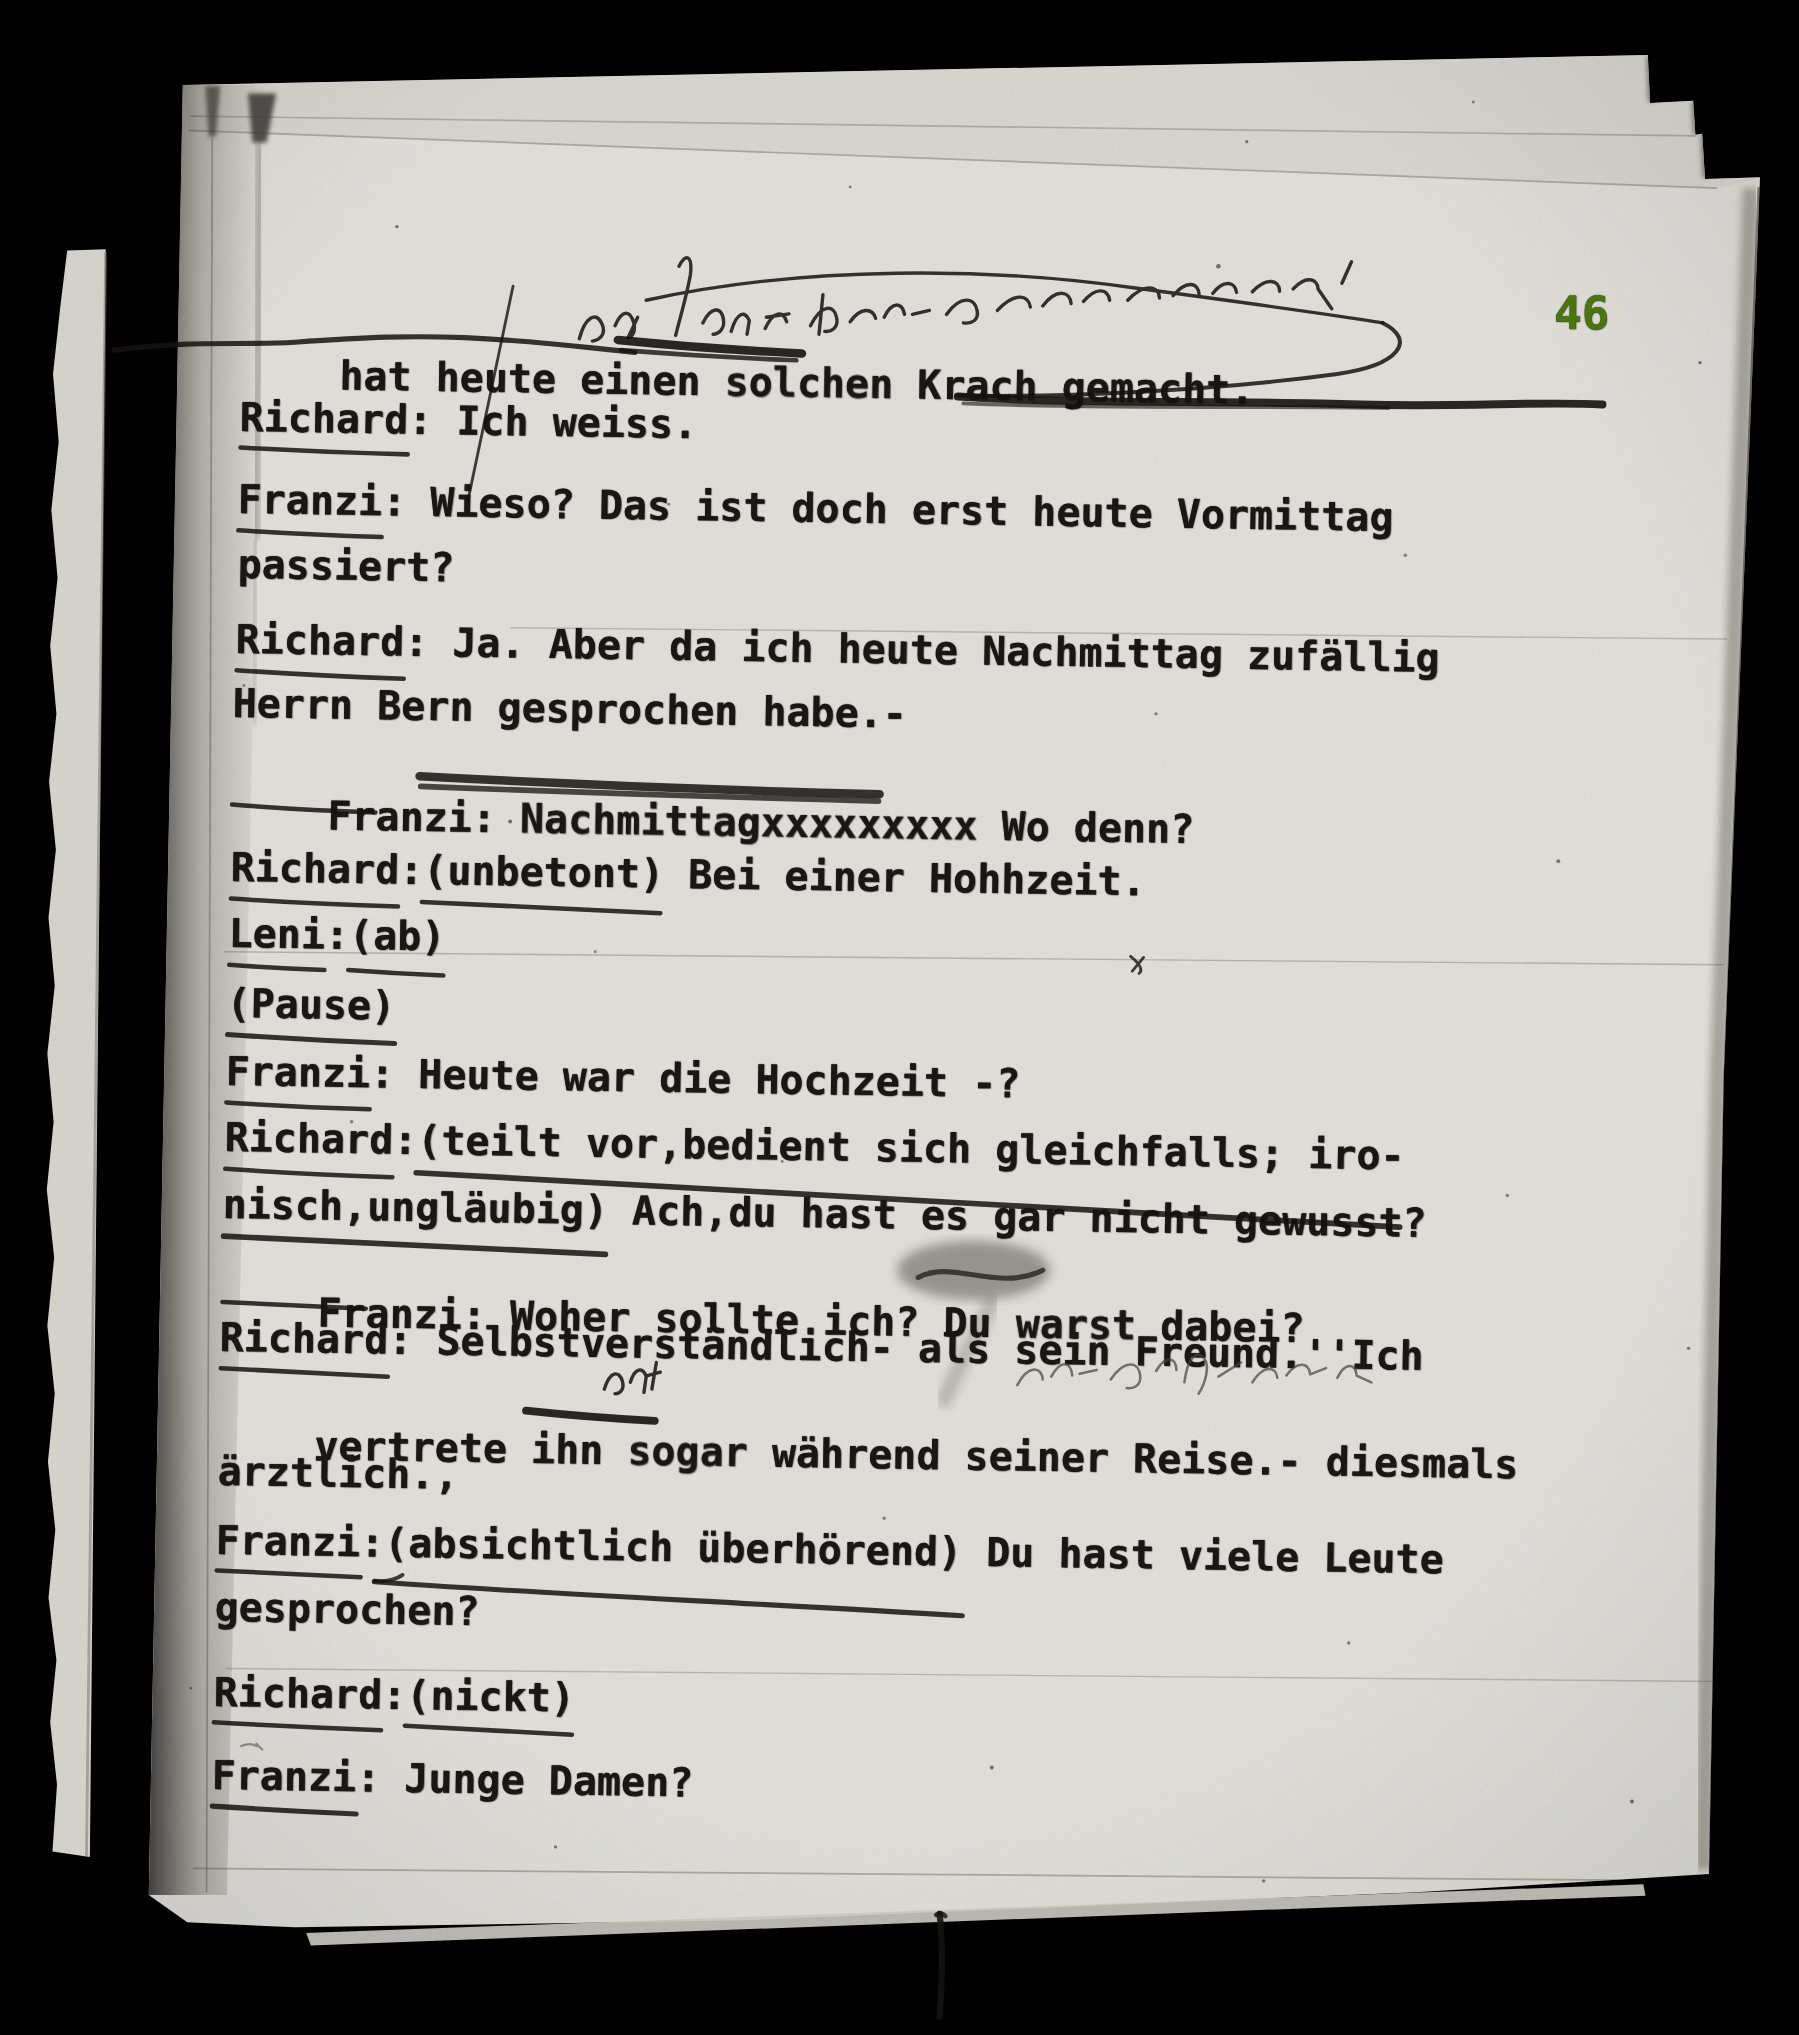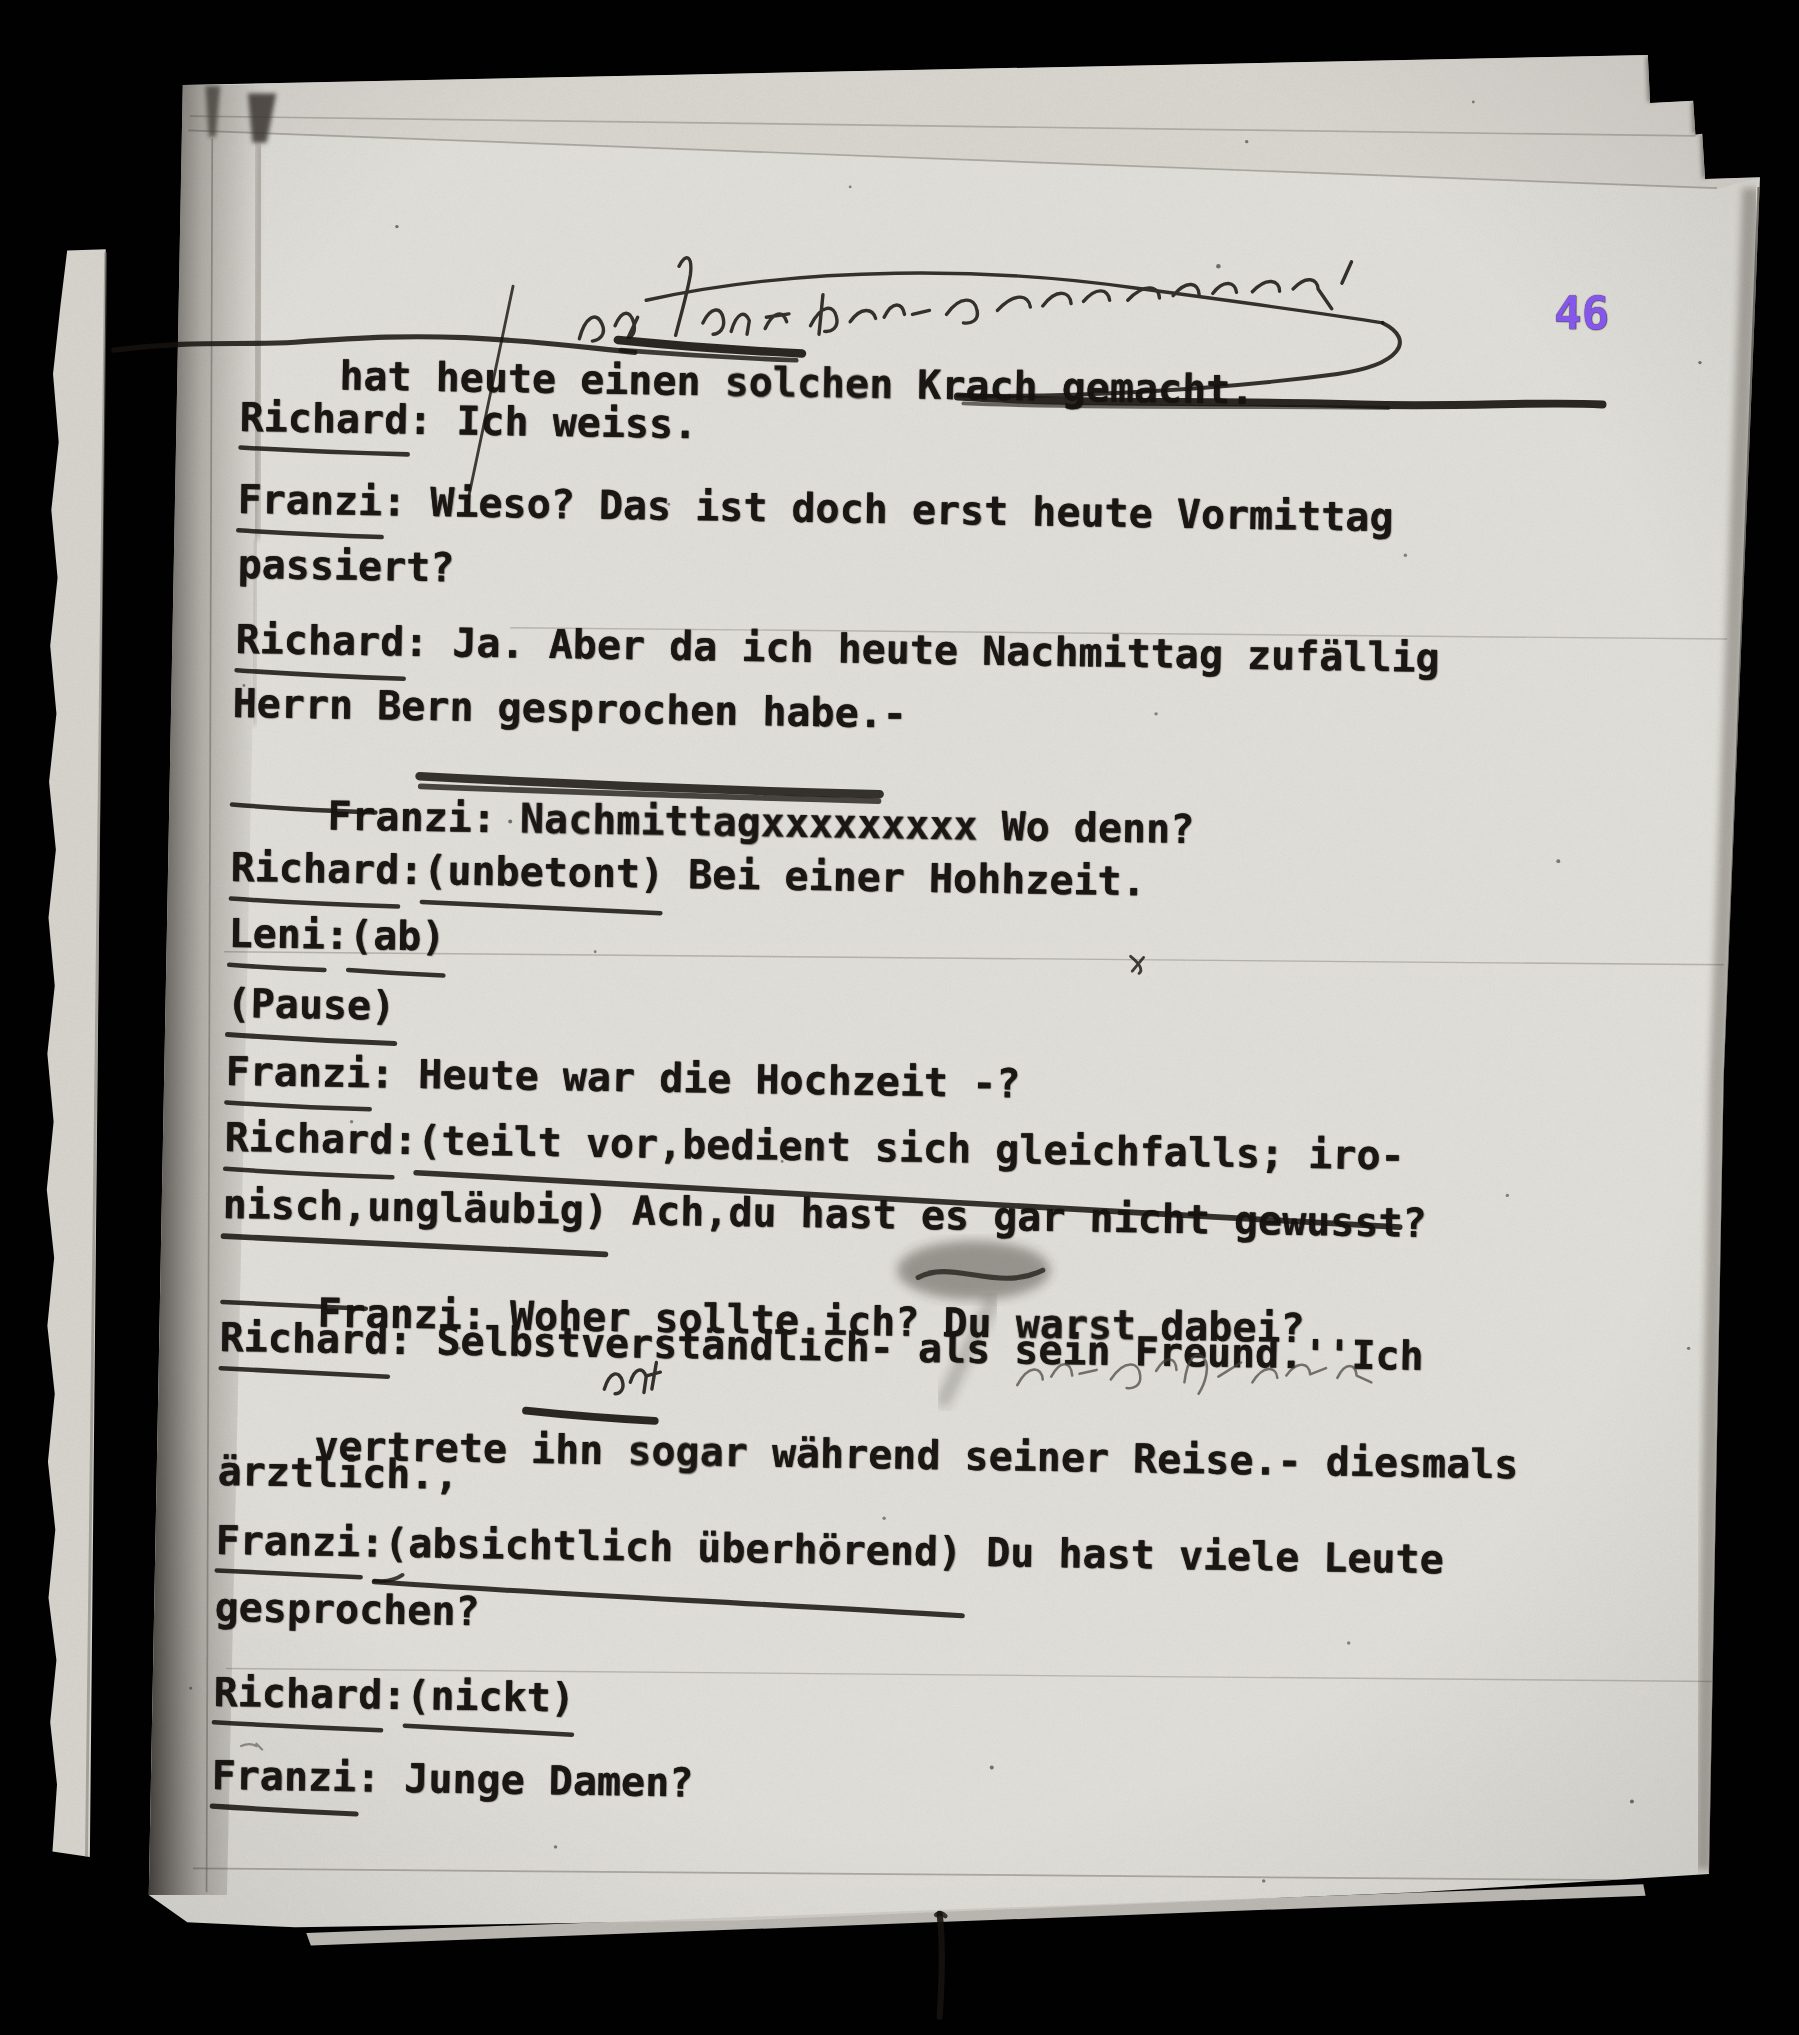--- a/index.html
+++ b/index.html
@@ -4,21 +4,21 @@
 <style>
   html,body{margin:0;padding:0;background:#000;}
   #stage{position:relative;width:1800px;height:2035px;background:#000;overflow:hidden;
          font-family:"DejaVu Sans Mono","Liberation Mono",monospace;}
   svg{position:absolute;left:0;top:0;}
   .tl{position:absolute;white-space:pre;font-size:40px;line-height:1;font-weight:bold;
       color:#1c1815;transform:rotate(0.9deg);transform-origin:0 0;
       text-shadow:0 0 1.1px rgba(28,24,21,.85), 0.8px 0.6px 1.1px rgba(28,24,21,.4);}
   .seg{display:inline;}
   .smudge{filter:blur(0.3px);}
-  #pageno{position:absolute;left:1554px;top:286px;font-size:46px;font-weight:bold;color:#8b5cf6;
+  #pageno{position:absolute;left:1554px;top:286px;font-size:46px;font-weight:bold;color:#4d7c0f;
       transform:rotate(.6deg);text-shadow:0 0 1.1px rgba(21,18,15,.9),0.6px 0.6px 1.1px rgba(21,18,15,.5);}
 </style>
 </head>
 <body>
 
 <div id="stage">
 
   <svg width="1800" height="2035" viewBox="0 0 3176 3592">
     <defs>
       <clipPath id="pageclip">

